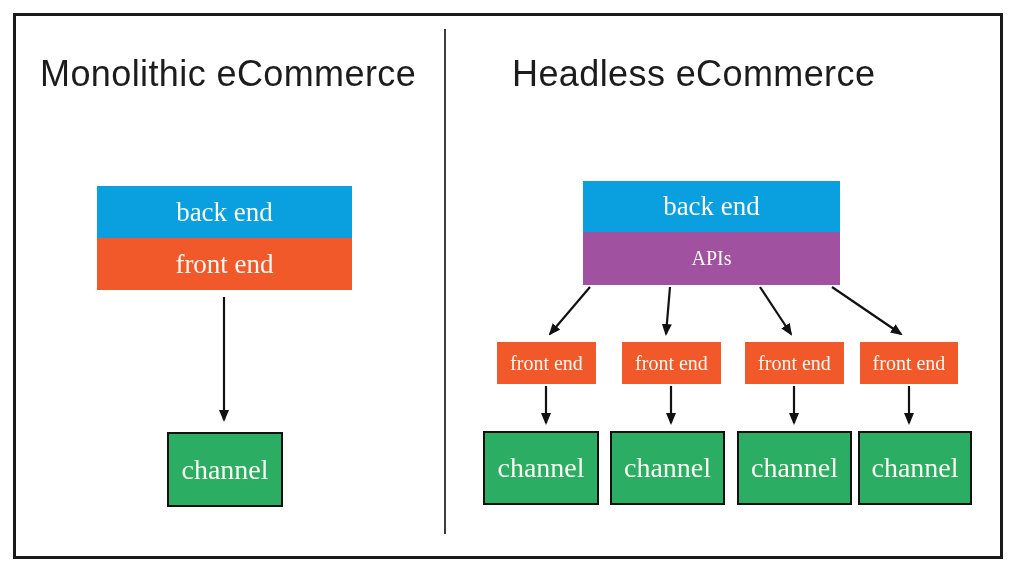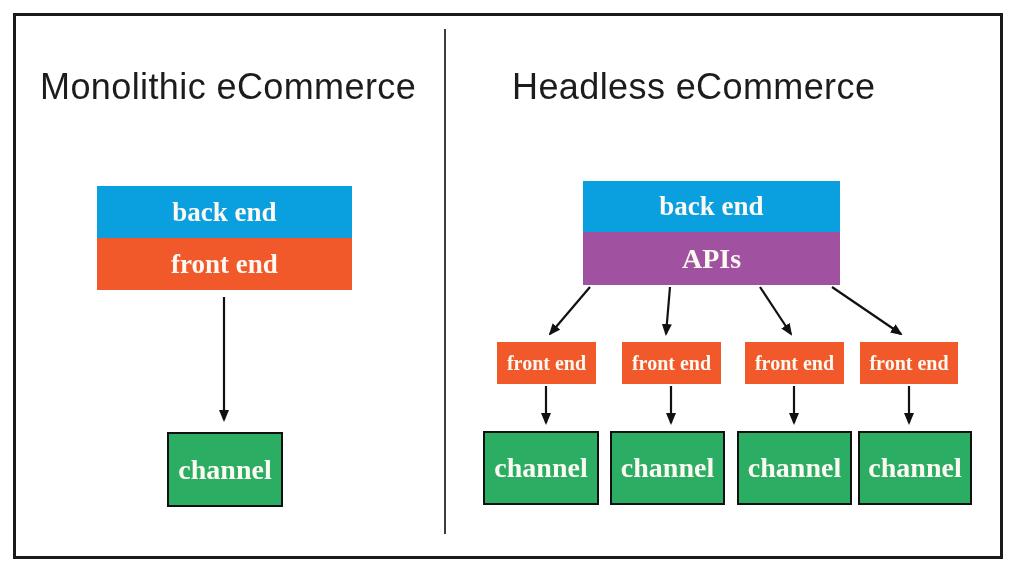--- a/index.html
+++ b/index.html
@@ -25,44 +25,43 @@
     width: 2px; height: 505px;
     background: #3d3d3d;
   }
   .title {
     position: absolute;
     color: #1c1c1c;
     font-size: 36px;
     font-weight: 500;
     letter-spacing: 0.4px;
     white-space: nowrap;
-    margin-top: 13px;
   }
   .title.left  { left: 40px;  top: 53px; }
   .title.right { left: 512px; top: 53px; }
 
   .box {
     position: absolute;
     display: flex;
     align-items: center;
     justify-content: center;
     color: #fcf9f2;
     font-family: "Liberation Serif", "DejaVu Serif", serif;
-    font-weight: bold;
+    font-weight: normal;
     box-sizing: border-box;
     white-space: nowrap;
   }
   
   .mono-back   { left: 97px;  top: 186px; width: 255px; height: 52px; background: var(--blue);   font-size: 27px; }
   .mono-front  { left: 97px;  top: 238px; width: 255px; height: 52px; background: var(--orange); font-size: 27px; }
   .mono-chan   { left: 167px; top: 432px; width: 116px; height: 75px; background: var(--green);  font-size: 28px; border: 2px solid #111; }
 
   
   .head-back   { left: 583px; top: 181px; width: 257px; height: 51px; background: var(--blue);   font-size: 27px; }
-  .head-apis   { left: 583px; top: 232px; width: 257px; height: 53px; background: var(--purple); font-size: 28px; }
+  .head-apis   { left: 583px; top: 232px; width: 257px; height: 53px; background: var(--purple); font-size: 20px; }
 
   .fe { top: 342px; height: 42px; background: var(--orange); font-size: 20px; }
   .fe1 { left: 497px; width: 99px; }
   .fe2 { left: 622px; width: 99px; }
   .fe3 { left: 745px; width: 99px; }
   .fe4 { left: 860px; width: 98px; }
 
   .ch { top: 431px; height: 74px; background: var(--green); font-size: 28px; border: 2px solid #111; }
   .ch1 { left: 483px; width: 116px; }
   .ch2 { left: 610px; width: 115px; }

